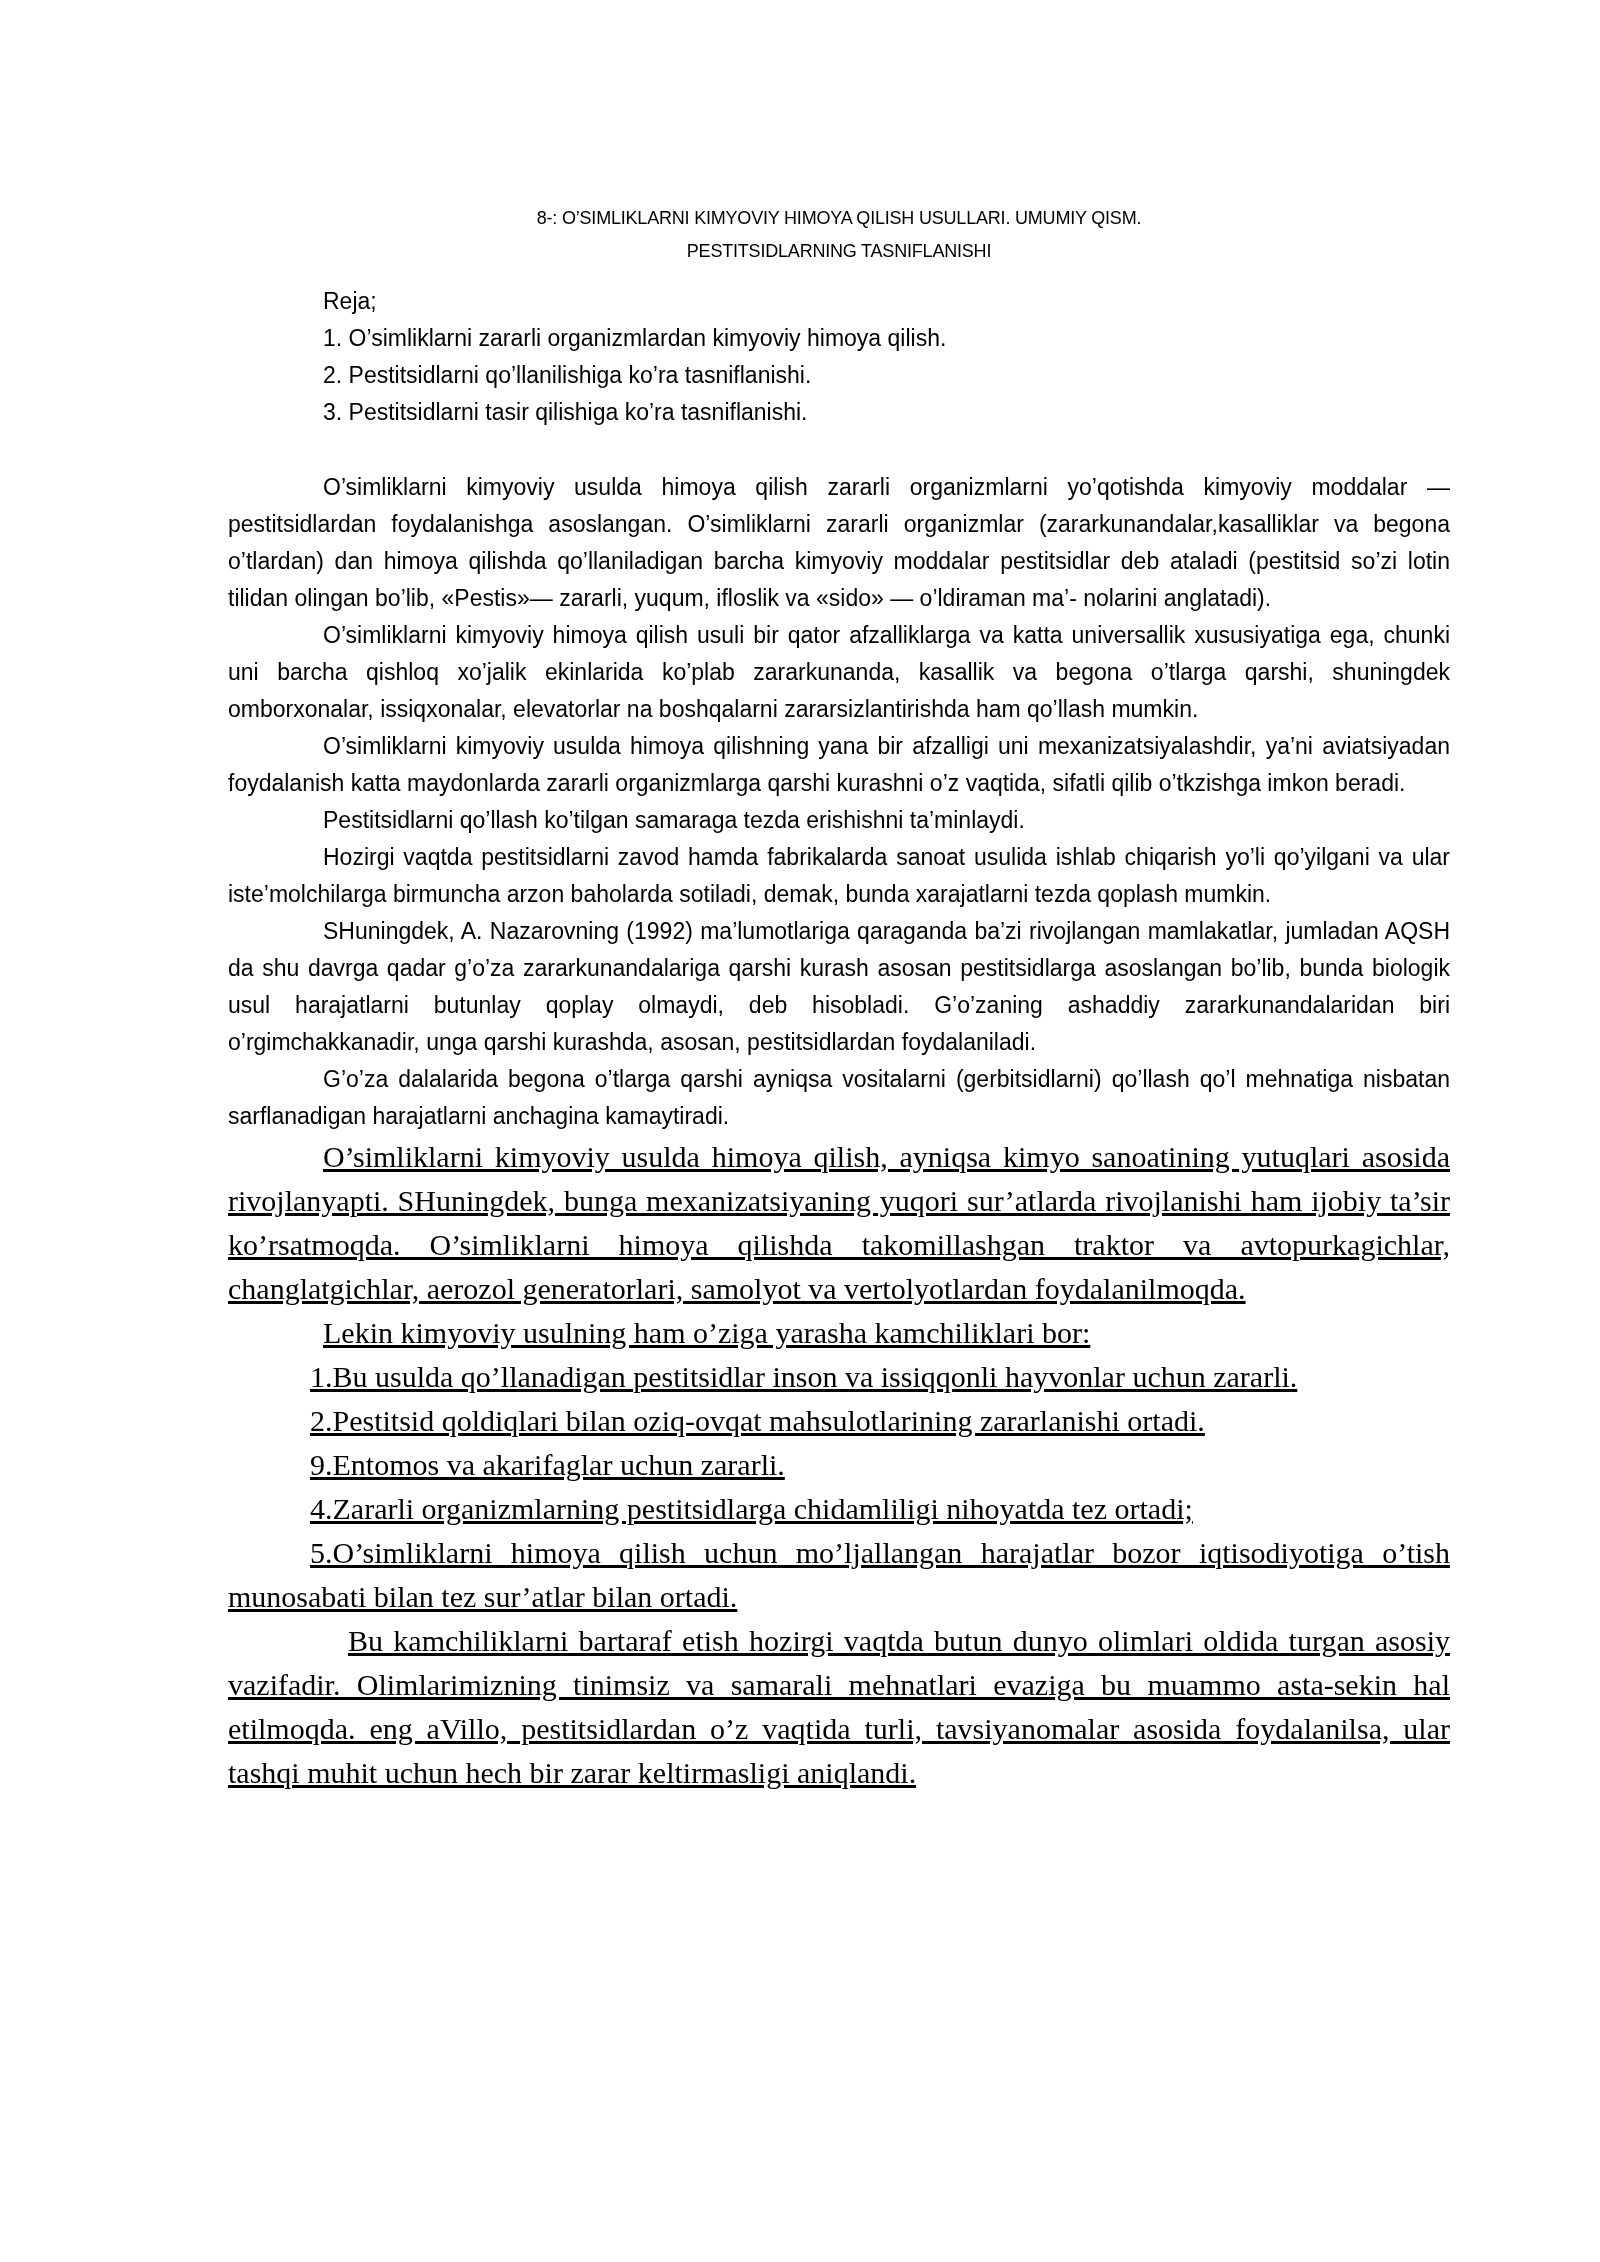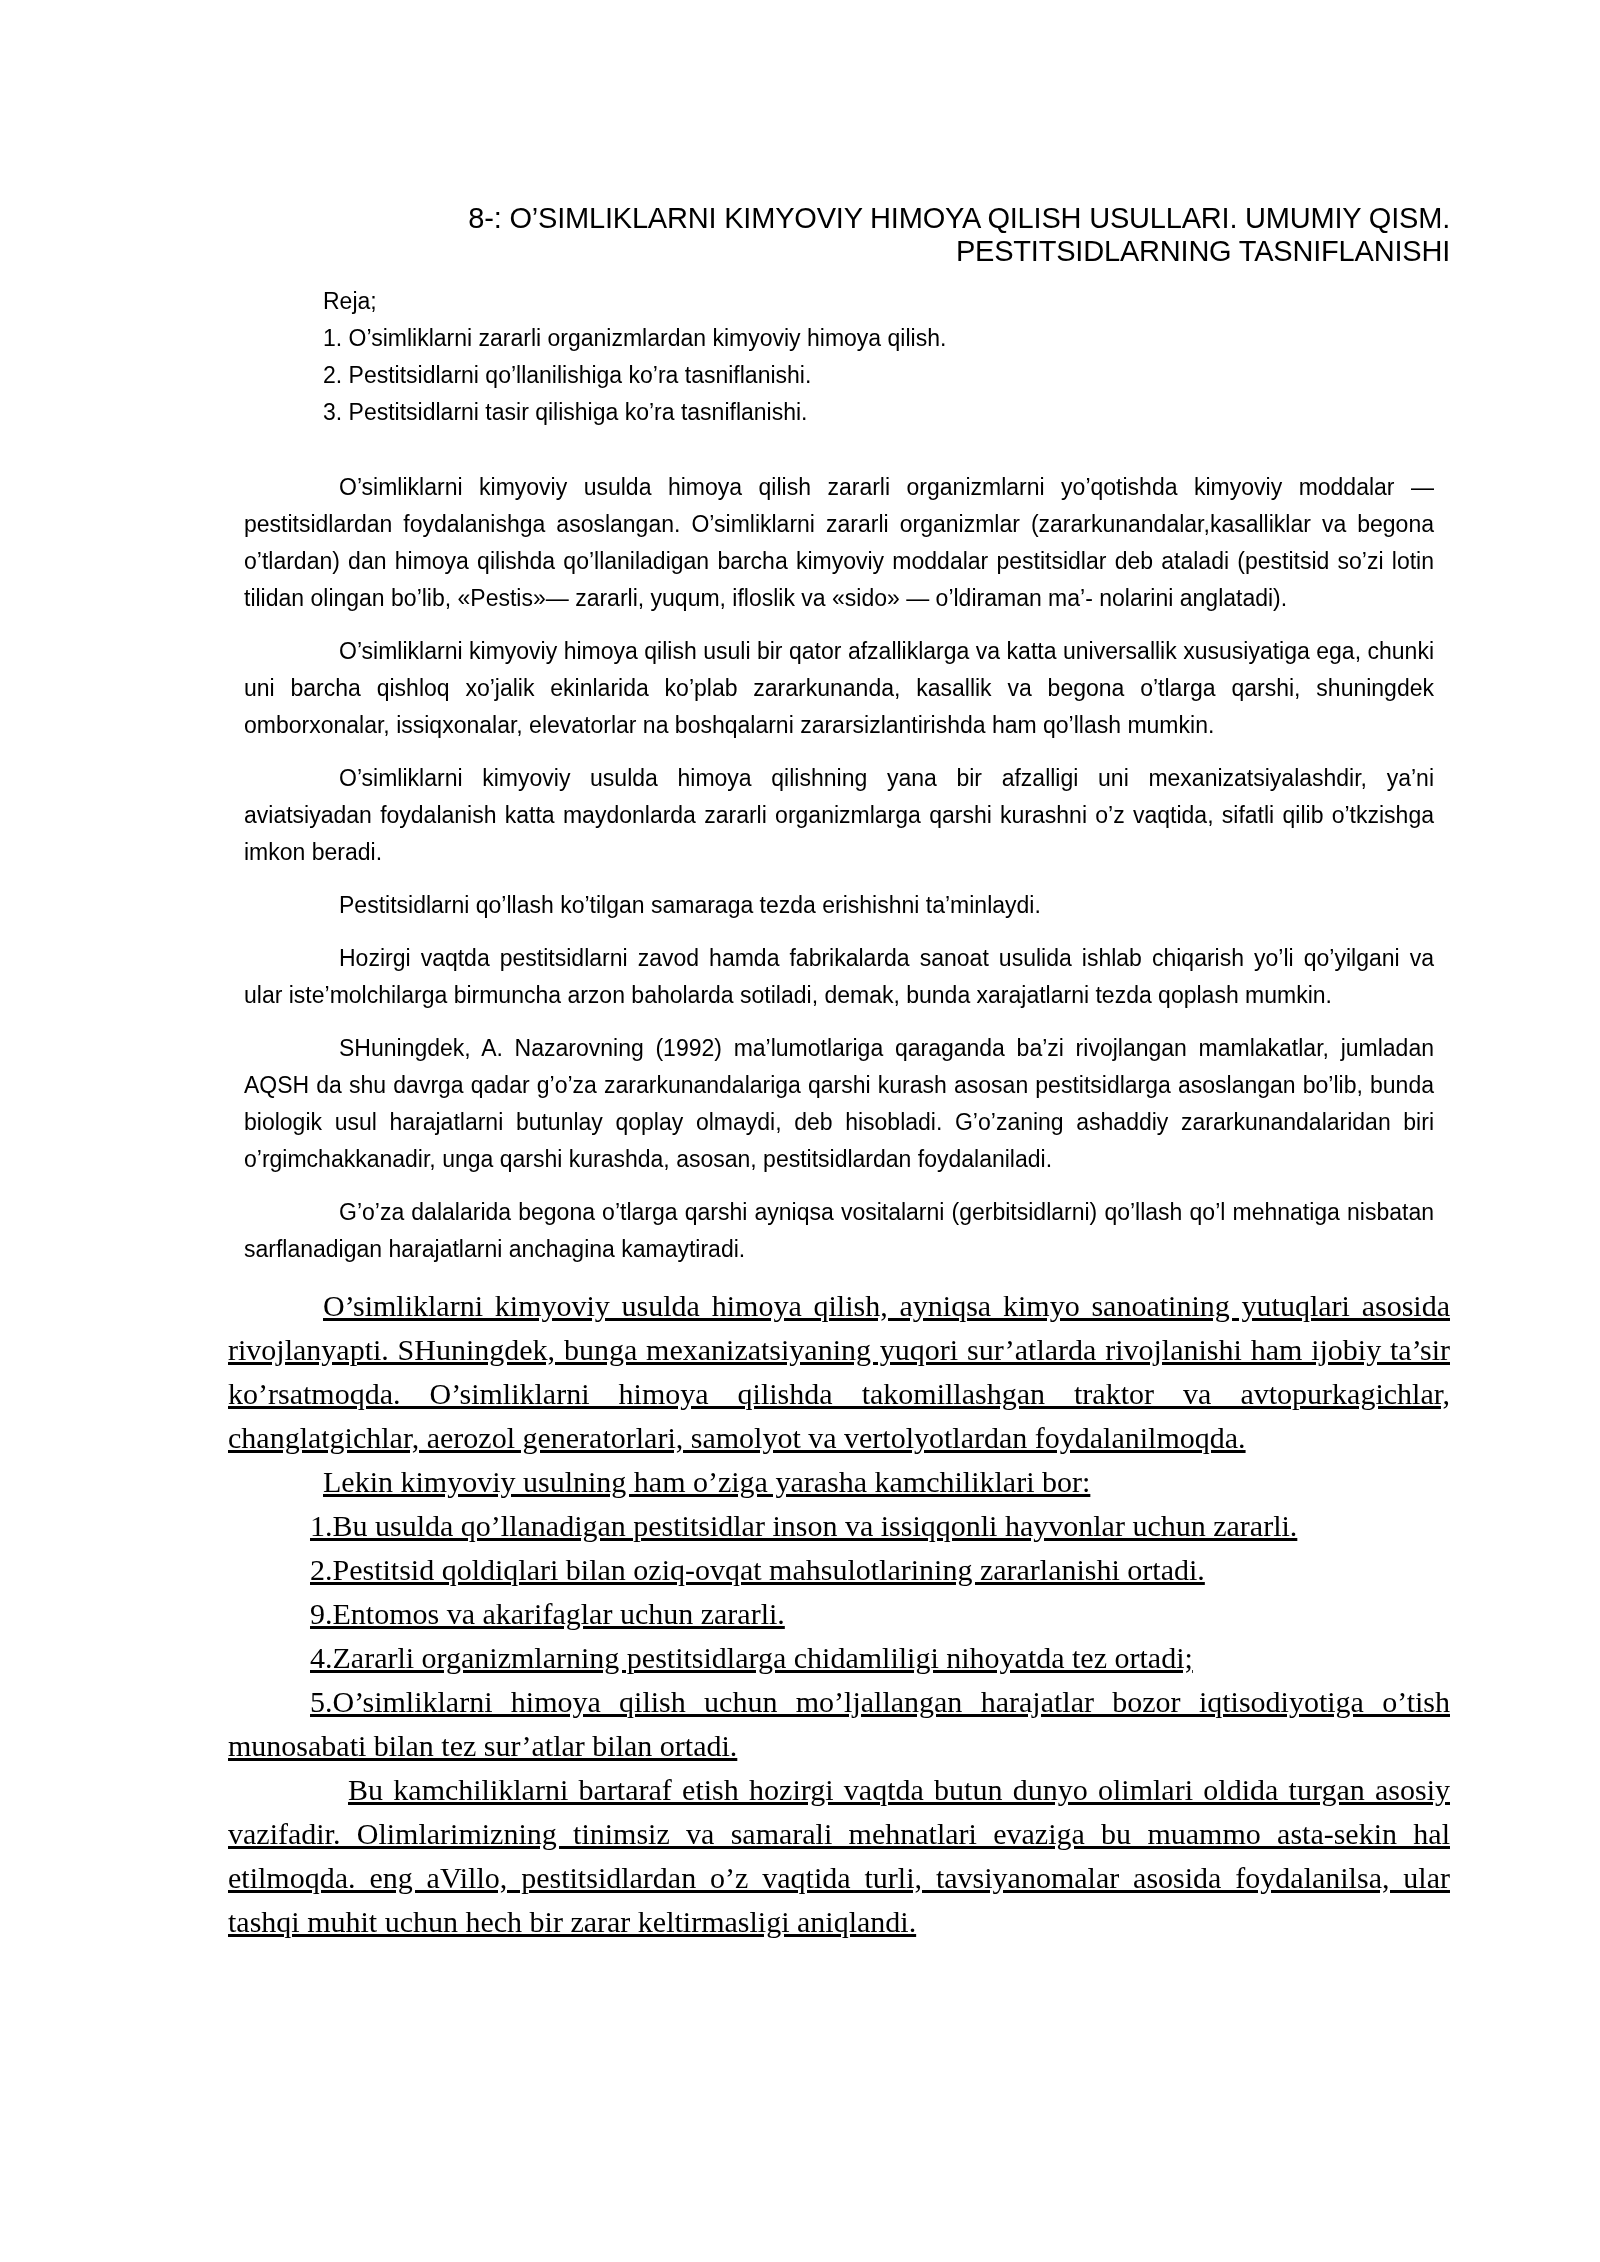--- a/index.html
+++ b/index.html
@@ -17,23 +17,23 @@
   }
   .content {
     position: absolute;
     left: 228px;
     top: 202px;
     width: 1222px;
   }
   
   .title-block {
     font-family: "Liberation Sans", sans-serif;
-    font-size: 29px;
+    font-size: 18px;
     line-height: 33px;
-    text-align: right;
+    text-align: center;
     letter-spacing: -0.2px;
   }
   .reja-heading {
     font-family: "Liberation Sans", sans-serif;
     font-size: 23px;
     line-height: 37px;
     margin-top: 15px;
     padding-left: 95px;
   }
   .reja-item {
@@ -44,21 +44,21 @@
   }
   .sans-block {
     margin-top: 38px;
   }
   p.sans {
     font-family: "Liberation Sans", sans-serif;
     font-size: 23px;
     line-height: 37px;
     text-align: justify;
     text-indent: 95px;
-    margin: 16px;
+    margin: 0;
   }
   
   p.serif {
     font-family: "Liberation Serif", serif;
     font-size: 30px;
     line-height: 44px;
     text-align: justify;
     text-indent: 95px;
     margin: 0;
     text-decoration: underline;

